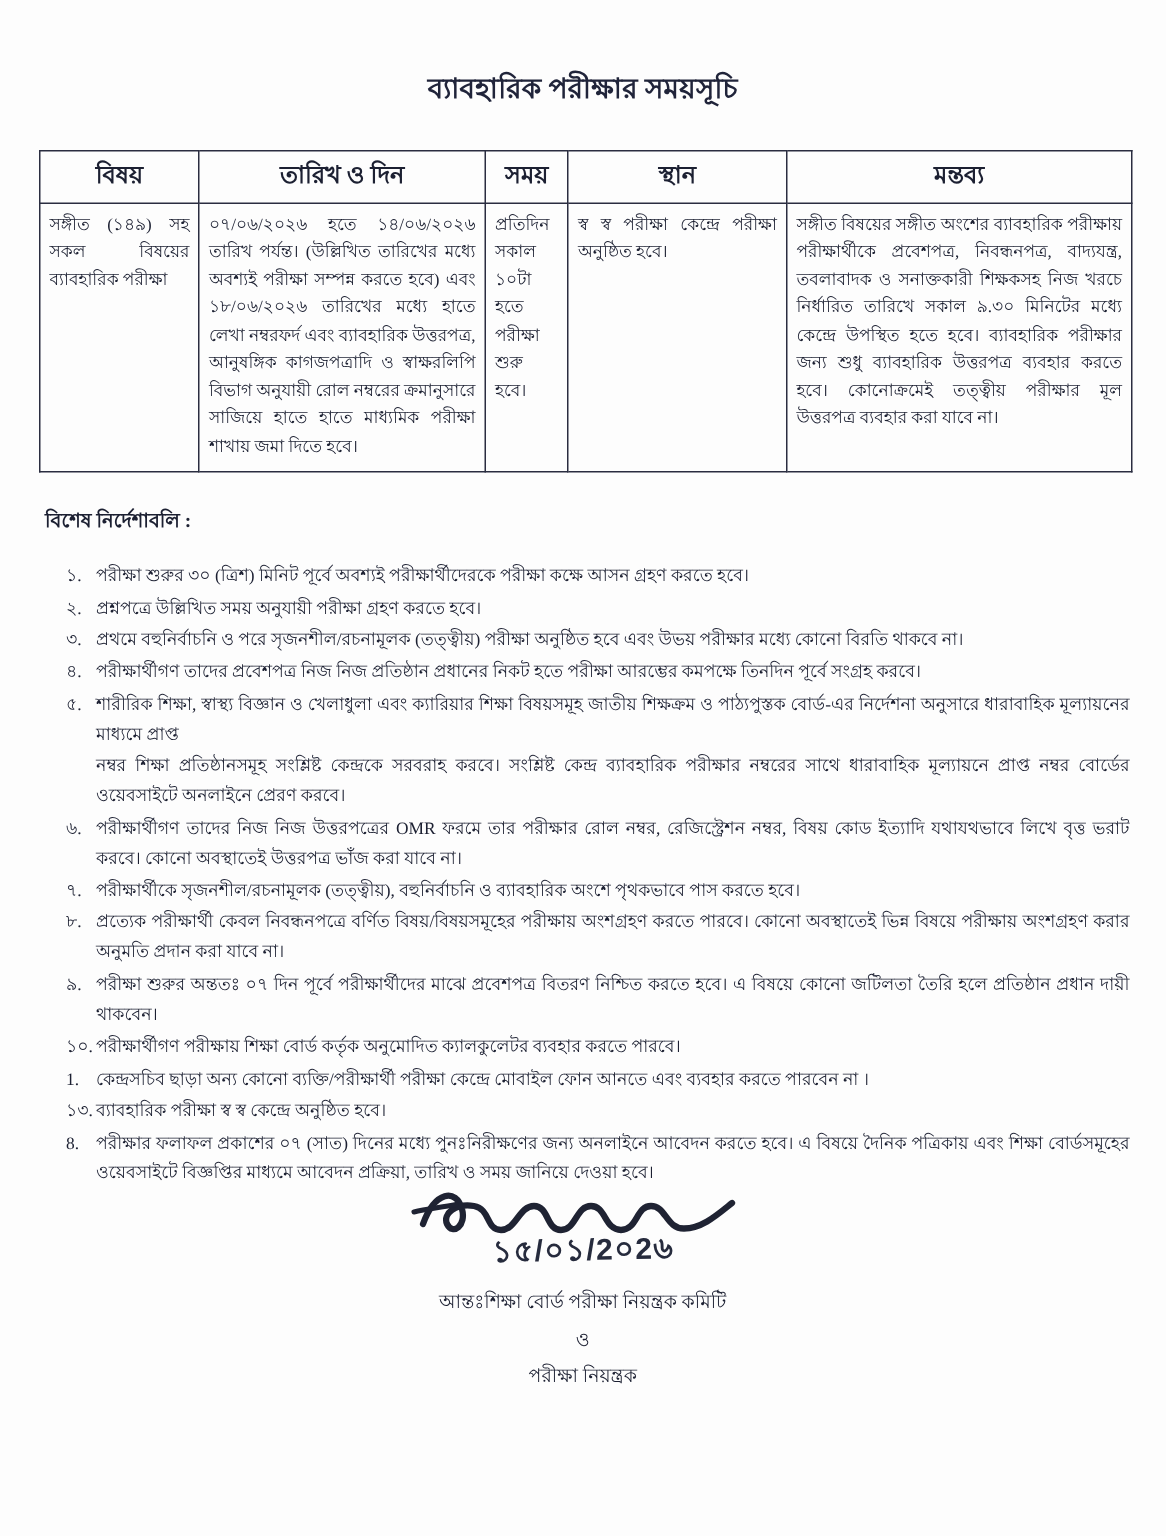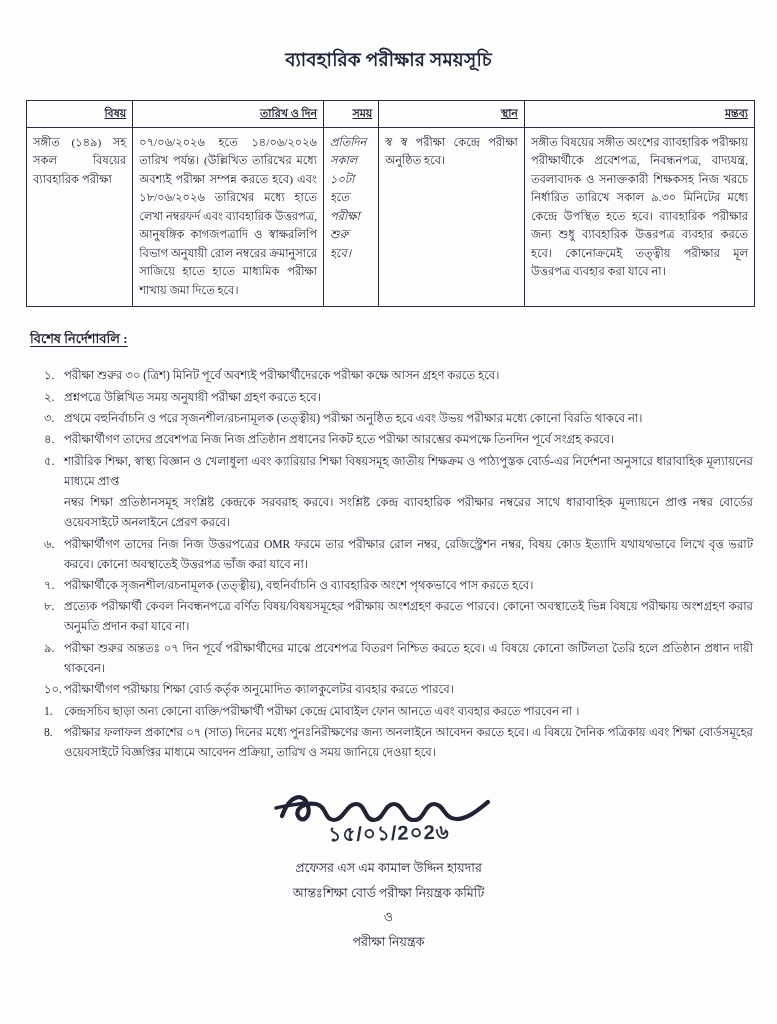--- a/index.html
+++ b/index.html
@@ -50,52 +50,49 @@
     color: #1c2032;
   }
   table.routine th,
   table.routine td {
     border: 1px solid #2a2d40;
     vertical-align: top;
     padding: 5px 6px 7px 6px;
     line-height: 1.62;
   }
   table.routine th {
-    text-align: right;
+    text-align: center;
     font-weight: 600;
     padding-top: 4px;
     padding-bottom: 4px;
-    font-size: 11px;
+    font-size: 16px;
     vertical-align: middle;
-    text-decoration: underline;
   }
   td.just {
     text-align: justify;
     text-align-last: left;
     text-justify: inter-word;
   }
   td.center-col {
     text-align: justify;
     text-align-last: left;
-    font-style: italic;
   }
   col.c-subject  { width: 14.6%; }
   col.c-date     { width: 26.2%; }
   col.c-time     { width: 7.6%;  }
   col.c-place    { width: 20.0%; }
   col.c-remarks  { width: 31.6%; }
 
   
   .instructions {
     margin: 22px 18px 0 30px;
   }
   .instr-heading {
     font-size: 13px;
     font-weight: 600;
-    text-decoration: underline;
     text-underline-offset: 3px;
     margin: 0 0 16px 0;
     color: #1c2032;
   }
   ol.instr-list {
     list-style: none;
     margin: 0;
     padding: 0;
     font-size: 11.6px;
     line-height: 1.72;
@@ -234,35 +231,38 @@
         </li>
         <li>
           <span class="li-num">১০.</span>
           <span class="li-text">পরীক্ষার্থীগণ পরীক্ষায় শিক্ষা বোর্ড কর্তৃক অনুমোদিত ক্যালকুলেটর ব্যবহার করতে পারবে।</span>
         </li>
         <li>
           <span class="li-num">1.</span>
           <span class="li-text">কেন্দ্রসচিব ছাড়া অন্য কোনো ব্যক্তি/পরীক্ষার্থী পরীক্ষা কেন্দ্রে মোবাইল ফোন আনতে এবং ব্যবহার করতে পারবেন না ।</span>
         </li>
         <li>
+          <span class="li-num">১৩.</span>
+          <span class="li-text">ব্যাবহারিক পরীক্ষা স্ব স্ব কেন্দ্রে অনুষ্ঠিত হবে।</span>
+        </li>
+        <li>
           <span class="li-num">8.</span>
           <span class="li-text">পরীক্ষার ফলাফল প্রকাশের ০৭ (সাত) দিনের মধ্যে পুনঃনিরীক্ষণের জন্য অনলাইনে আবেদন করতে হবে। এ বিষয়ে দৈনিক পত্রিকায় এবং শিক্ষা বোর্ডসমূহের ওয়েবসাইটে বিজ্ঞপ্তির মাধ্যমে আবেদন প্রক্রিয়া, তারিখ ও সময় জানিয়ে দেওয়া হবে।</span>
         </li>
       </ol>
   </div>
 
   <div class="sig-block">
     <div class="signature-mark">
       <svg class="sig-svg" width="250" height="46" viewBox="0 0 250 46">
         <path d="M18 30 C26 8, 40 6, 44 20 C47 31, 38 38, 34 30 C31 23, 40 16, 52 18 C63 20, 60 34, 70 34 C80 34, 82 18, 92 18 C102 18, 100 34, 110 34 C120 34, 120 18, 130 18 C140 18, 139 34, 150 34 C161 34, 160 18, 170 18 C180 18, 180 33, 192 33 C204 33, 214 24, 224 16" fill="none" stroke="#1f2333" stroke-width="4.2" stroke-linecap="round" stroke-linejoin="round"></path>
         <path d="M12 22 C20 20, 30 19, 40 17" fill="none" stroke="#1f2333" stroke-width="3.4" stroke-linecap="round"></path>
       </svg>
       <div class="sig-date">১৫/০১/2০2৬</div>
     </div>
     <div class="sig-lines">
-      <div>প্রফেসর এস এম কামাল উদ্দিন হায়দার</div>
       <div>আন্তঃশিক্ষা বোর্ড পরীক্ষা নিয়ন্ত্রক কমিটি</div>
       <div>ও</div>
       <div>পরীক্ষা নিয়ন্ত্রক</div>
     </div>
   </div>
 
 </div>
 
 </body></html>

